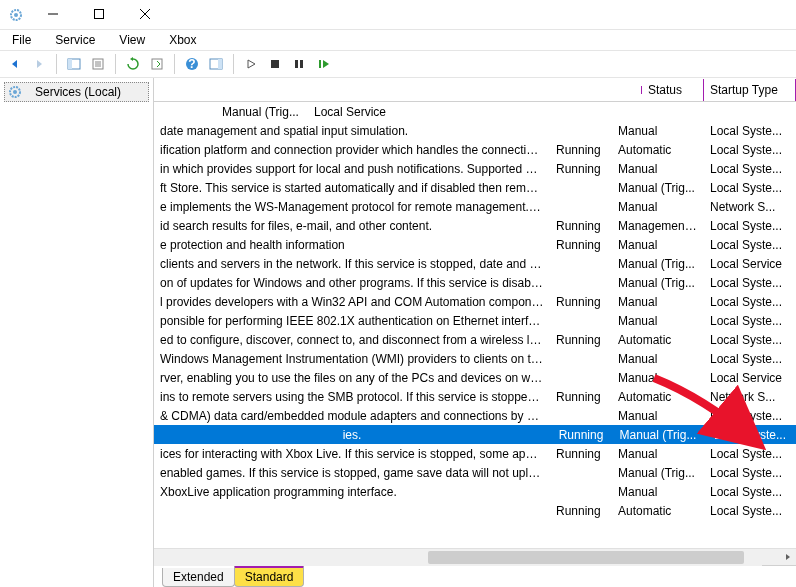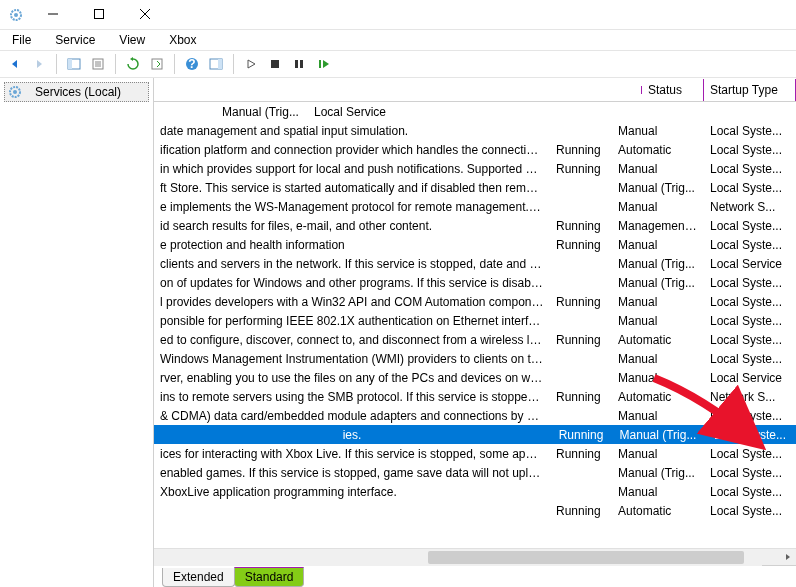--- a/index.html
+++ b/index.html
@@ -43,21 +43,21 @@
 .row > div { padding: 1px 6px; overflow: hidden; text-overflow: ellipsis; }
 .row .c-desc { flex: 1; min-width: 0; }
 .row .c-stat { width: 62px; flex: none; }
 .row .c-start { width: 92px; flex: none; }
 .row .c-log { width: 92px; flex: none; }
 .row.selected { background: #0078d7; color: #ffffff; text-align: center; }
 
 
 .btabs { height: 22px; display: flex; align-items: flex-end; padding-left: 8px; border-top: 1px solid #d0d0d0; background: #fff; }
 .btab { padding: 2px 10px; border: 1px solid #b0b0b0; border-top: none; border-bottom-left-radius: 4px; border-bottom-right-radius: 4px; margin-right: -1px; background: #fff; font-size: 12px;}
-.btab.active { background: #84cc16; border-top: 1px solid #a21caf; }
+.btab.active { background: #fde047; border-top: 5px solid #a21caf; }
 .btab.inactive { background: #f4f4f4;}
 
 
 .hscroll { height: 17px; display: flex; align-items: center; background: #f0f0f0; border-top: 1px solid #e0e0e0;}
 .hscroll .track { flex: 1; height: 17px; background: #f0f0f0; position: relative; margin: 0 17px 0 0;}
 .hscroll .thumb { position: absolute; left: 45%; width: 52%; top: 2px; bottom: 2px; background: #cdcdcd; border-radius: 2px;}
 .hscroll .arrowbtn { width: 17px; height: 17px; display: flex; align-items: center; justify-content: center; background: #f0f0f0;}
 
 
 .annotation-arrow { position: absolute; pointer-events: none; }

